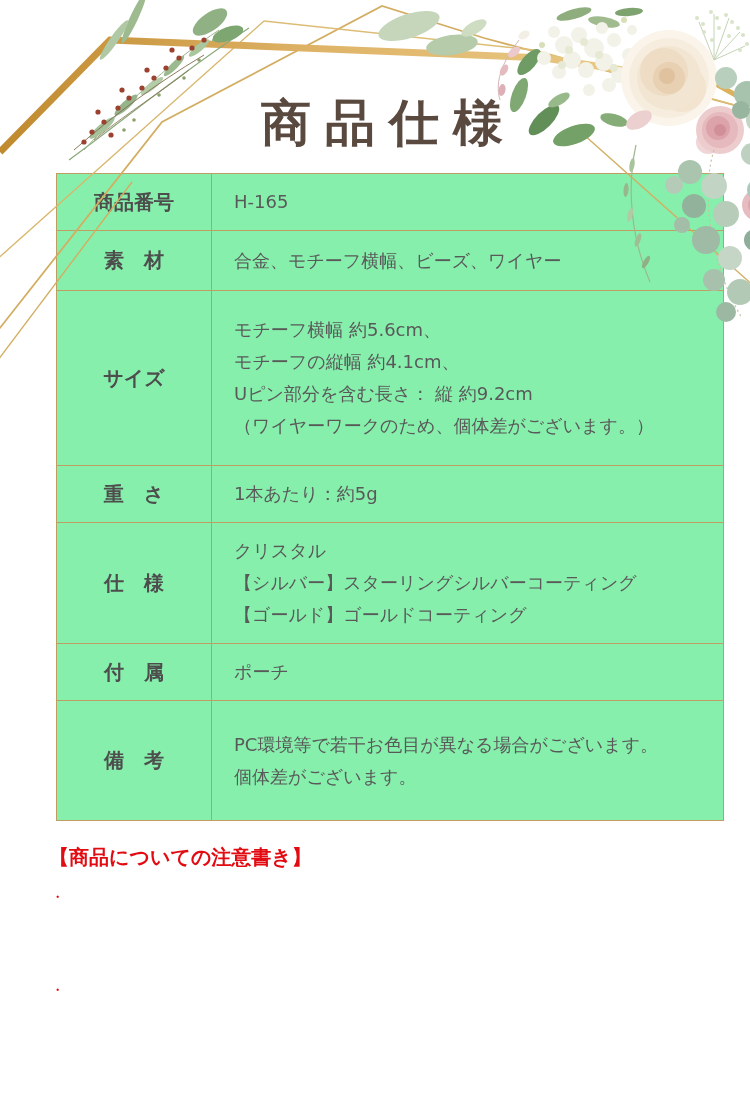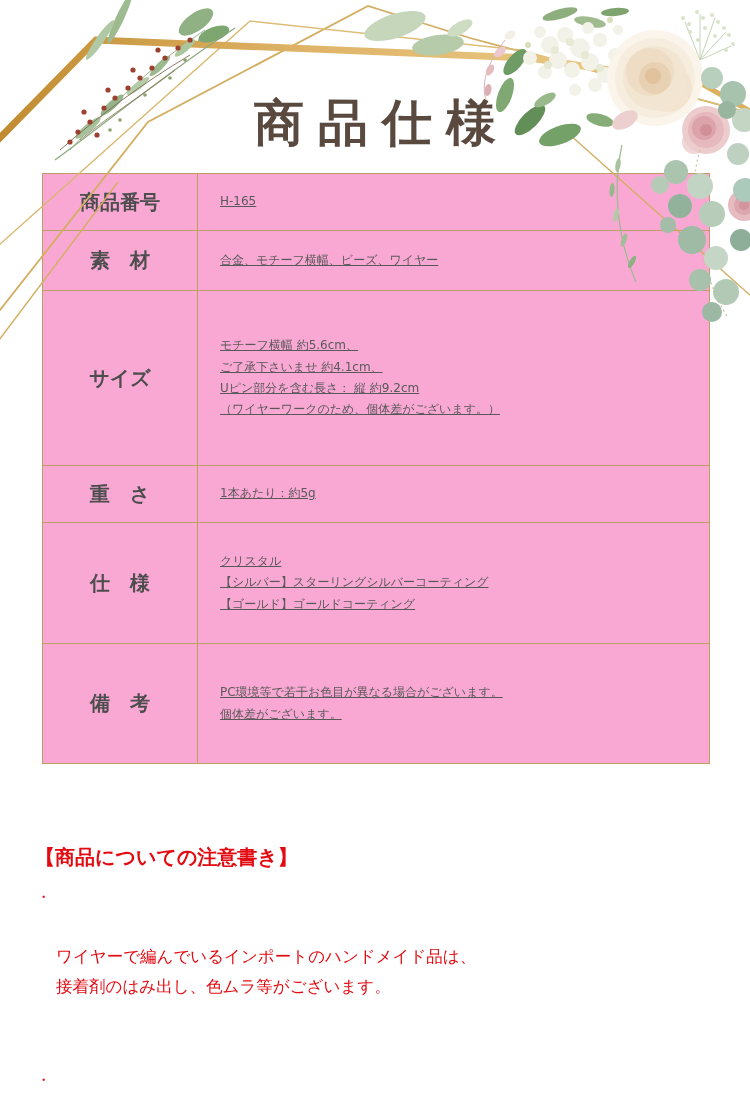--- a/index.html
+++ b/index.html
@@ -10,21 +10,21 @@
     --label: #4d4d4d;
   }
   * { margin: 0; padding: 0; box-sizing: border-box; }
   html, body { background: #ffffff; }
   body {
     width: 750px; height: 1100px;
     position: relative;
     overflow: hidden;
     font-family: "DejaVu Sans", "Liberation Sans", sans-serif;
   }
-  .page { position: absolute; inset: 0; background: #fff; }
+  .page { position: absolute; inset: 0; background: #fff; margin-left: 14px; }
 
   
   .decor {
     position: absolute; top: 0; left: 0;
     width: 750px; height: 340px;
     pointer-events: none;
     z-index: 5;
     overflow: visible;
   }
 
@@ -43,40 +43,39 @@
   }
 
   
   table.spec {
     position: absolute;
     top: 173px; left: 42px;
     width: 668px;
     border-collapse: collapse;
     table-layout: fixed;
     z-index: 1;
-    background: #f9a8d4;
+    background: #86efac;
   }
   table.spec td {
     border: 1px solid var(--gold, #bf9e63);
     vertical-align: middle;
   }
   td.spec-label {
     width: 155px;
     text-align: center;
     font-weight: bold;
     font-size: 20px;
     color: var(--label, #4d4d4d);
   }
   td.spec-value {
     padding: 12px 18px 12px 22px;
-    font-size: 12px;
+    font-size: 18px;
     line-height: 1.78;
     color: var(--text, #595959);
     white-space: pre-line;
-    text-decoration: underline;
   }
   tr.r0 { height: 57px; }
   tr.r1 { height: 60px; }
   tr.r2 { height: 175px; }
   tr.r3 { height: 57px; }
   tr.r4 { height: 121px; }
   tr.r5 { height: 56px; }
   tr.r6 { height: 120px; }
 
   
@@ -321,48 +320,50 @@
         <td class="spec-label">商品番号</td>
         <td class="spec-value">H-165</td>
       </tr>
       <tr class="r1">
         <td class="spec-label">素　材</td>
         <td class="spec-value">合金、モチーフ横幅、ビーズ、ワイヤー</td>
       </tr>
       <tr class="r2">
         <td class="spec-label">サイズ</td>
         <td class="spec-value">モチーフ横幅 約5.6cm、
-ご了承下さいませ 約4.1cm、
+モチーフの縦幅 約4.1cm、
 Uピン部分を含む長さ： 縦 約9.2cm
 （ワイヤーワークのため、個体差がございます。）</td>
       </tr>
       <tr class="r3">
         <td class="spec-label">重　さ</td>
         <td class="spec-value">1本あたり：約5g</td>
       </tr>
       <tr class="r4">
         <td class="spec-label">仕　様</td>
         <td class="spec-value">クリスタル
 【シルバー】スターリングシルバーコーティング
 【ゴールド】ゴールドコーティング</td>
       </tr>
+      <tr class="r5">
+        <td class="spec-label">付　属</td>
+        <td class="spec-value">ポーチ</td>
+      </tr>
       <tr class="r6">
         <td class="spec-label">備　考</td>
         <td class="spec-value">PC環境等で若干お色目が異なる場合がございます。
 個体差がございます。</td>
       </tr>
     </tbody>
   </table>
 
   <section class="notice">
     <h2 class="notice-heading">【商品についての注意書き】</h2>
     <div class="notice-item">
       <span class="notice-bullet">・</span>
-      <p>ワイヤーで編んでいるインポートのハンドメイド品は、
-接着剤のはみ出し、色ムラ等がございます。</p>
     </div>
     <div class="notice-item">
       <span class="notice-bullet">・</span>
       
     </div>
   </section>
 
 </div>
 
 </body></html>

